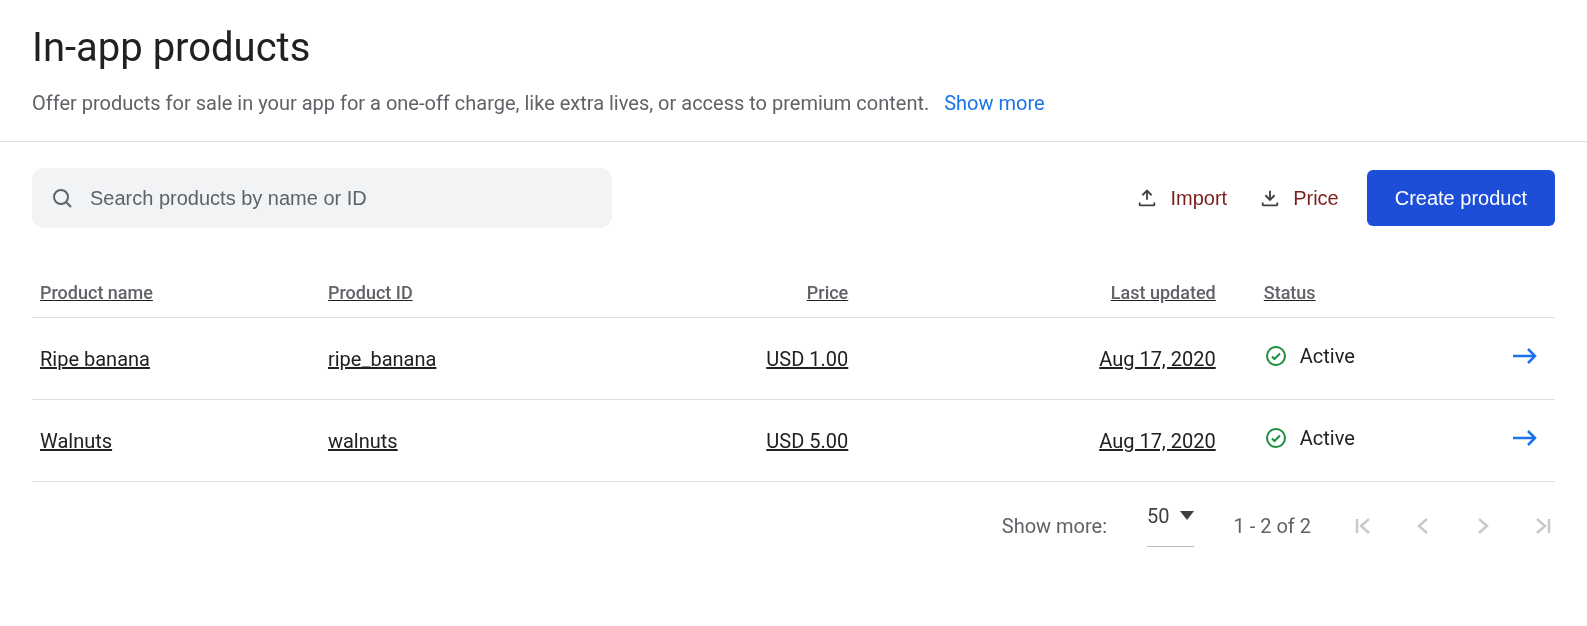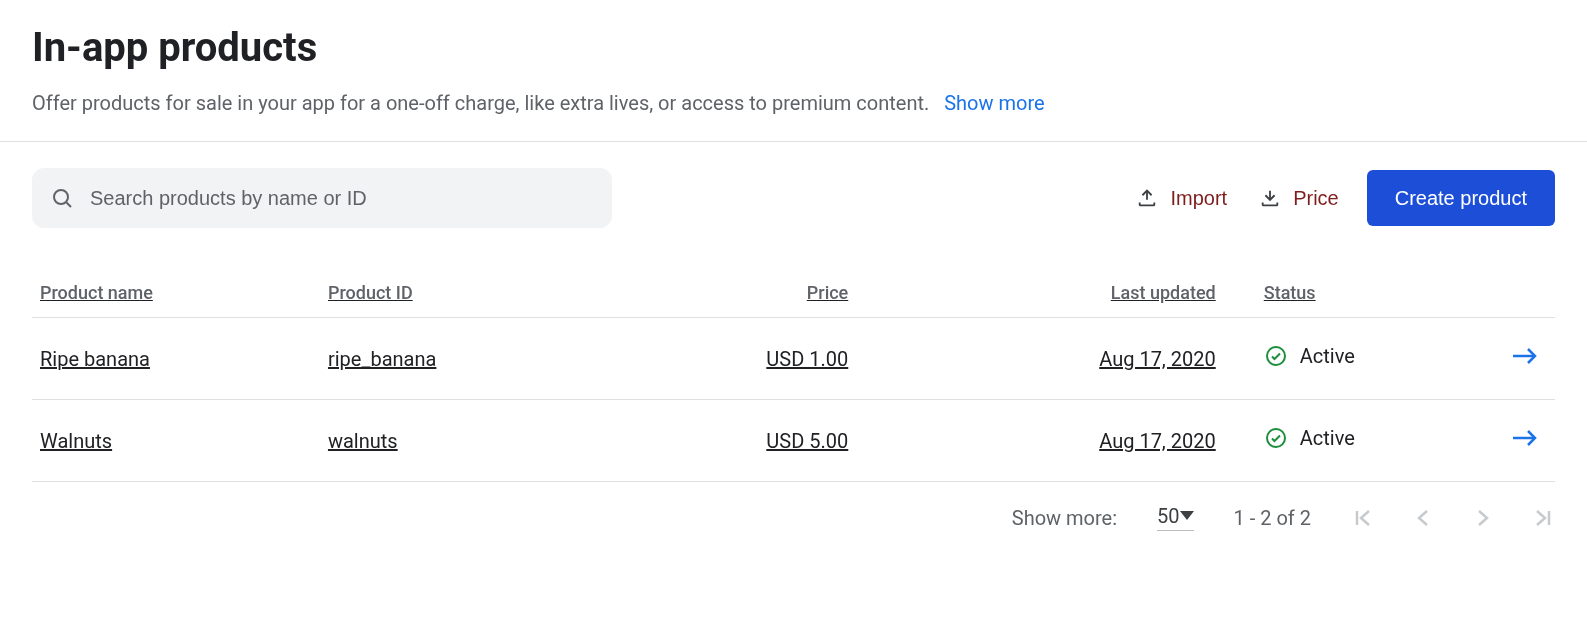--- a/index.html
+++ b/index.html
@@ -5,21 +5,21 @@
   * { box-sizing: border-box; }
   body {
     margin: 0;
     font-family: Roboto, "Segoe UI", Arial, sans-serif;
     background: #fff;
     color: #202124;
     padding: 24px 32px;
   }
   .page-title {
     font-size: 40px;
-    font-weight: 700;
+    font-weight: 400;
     margin: 0 0 20px 0;
     color: #202124;
   }
   .subtitle-row {
     font-size: 20px;
     color: #5f6368;
     margin-bottom: 26px;
   }
   .subtitle-row .link {
     color: #1a73e8;
@@ -112,24 +112,25 @@
     align-items: center;
     justify-content: flex-end;
     gap: 40px;
     margin-top: 22px;
     font-size: 20px;
     color: #5f6368;
   }
   .rows-picker {
     display: inline-flex;
     align-items: center;
+    gap: 10px;
     color: #3c4043;
     cursor: pointer;
     border-bottom: 1px solid #bdbdbd;
-    padding-bottom: 2px;
+    padding-bottom: 18px;
   }
   .nav-arrows {
     display: inline-flex;
     align-items: center;
     gap: 36px;
   }
   .nav-arrows button {
     background: none;
     border: none;
     padding: 0;

